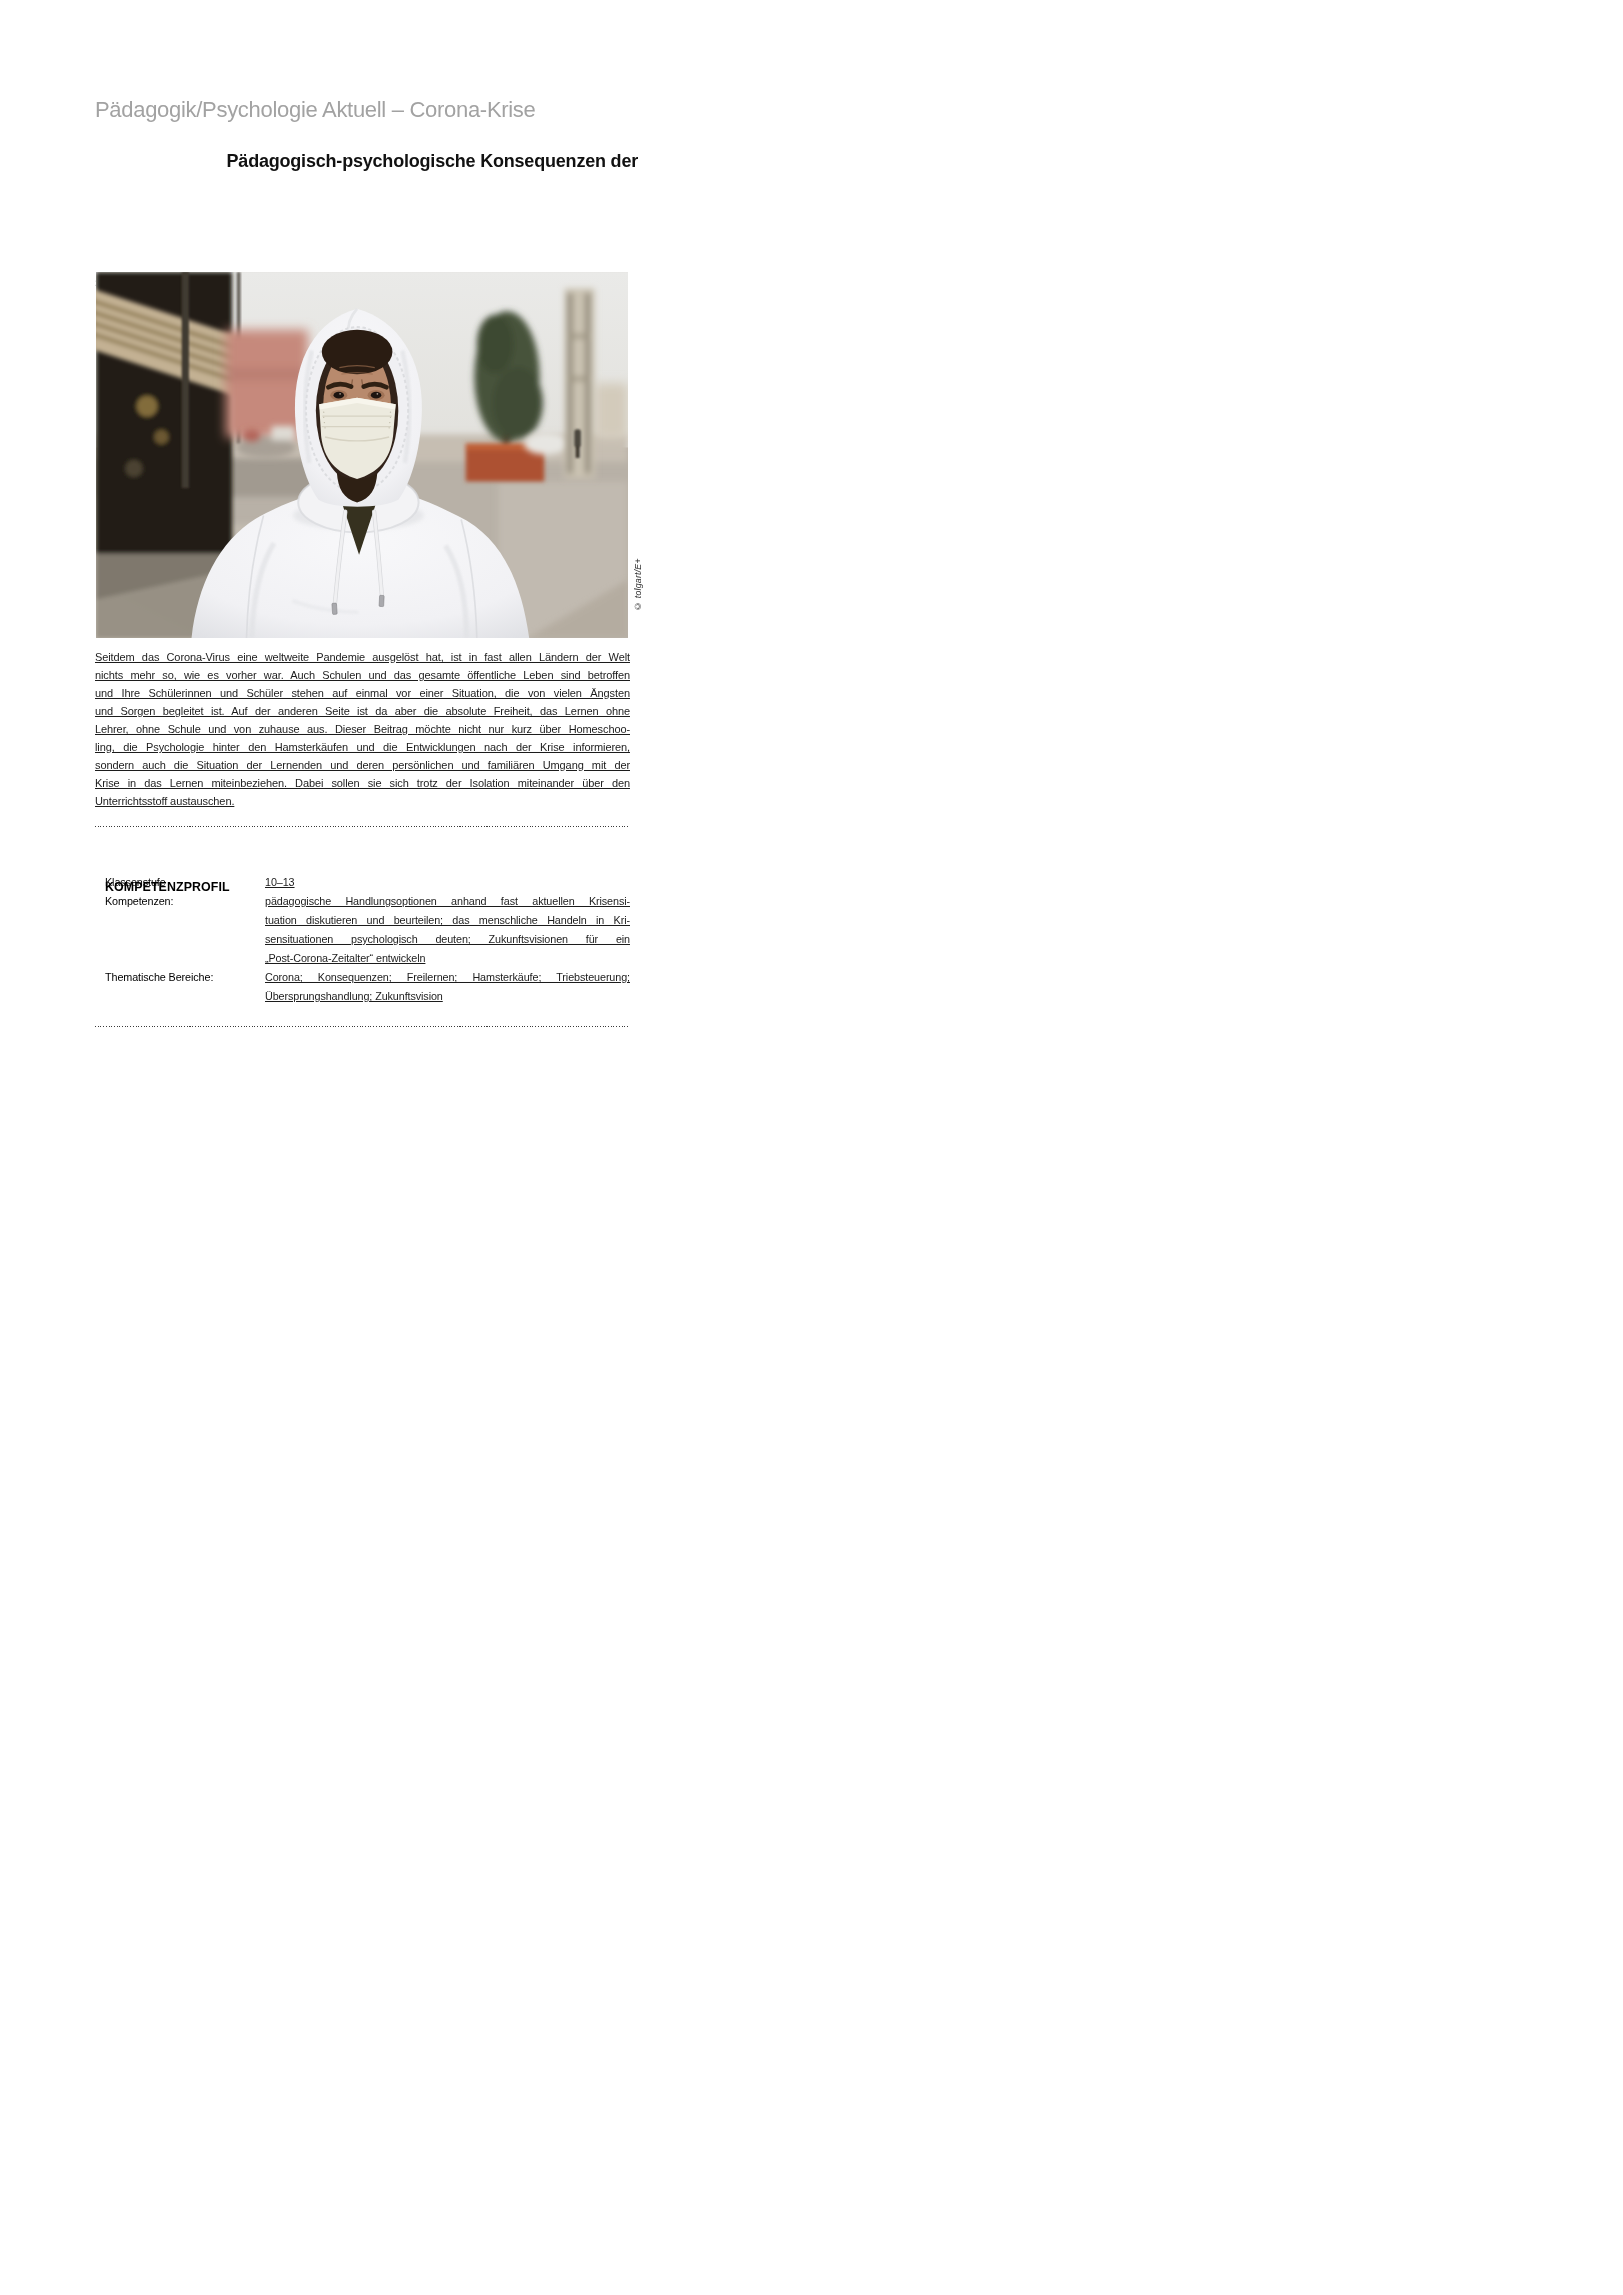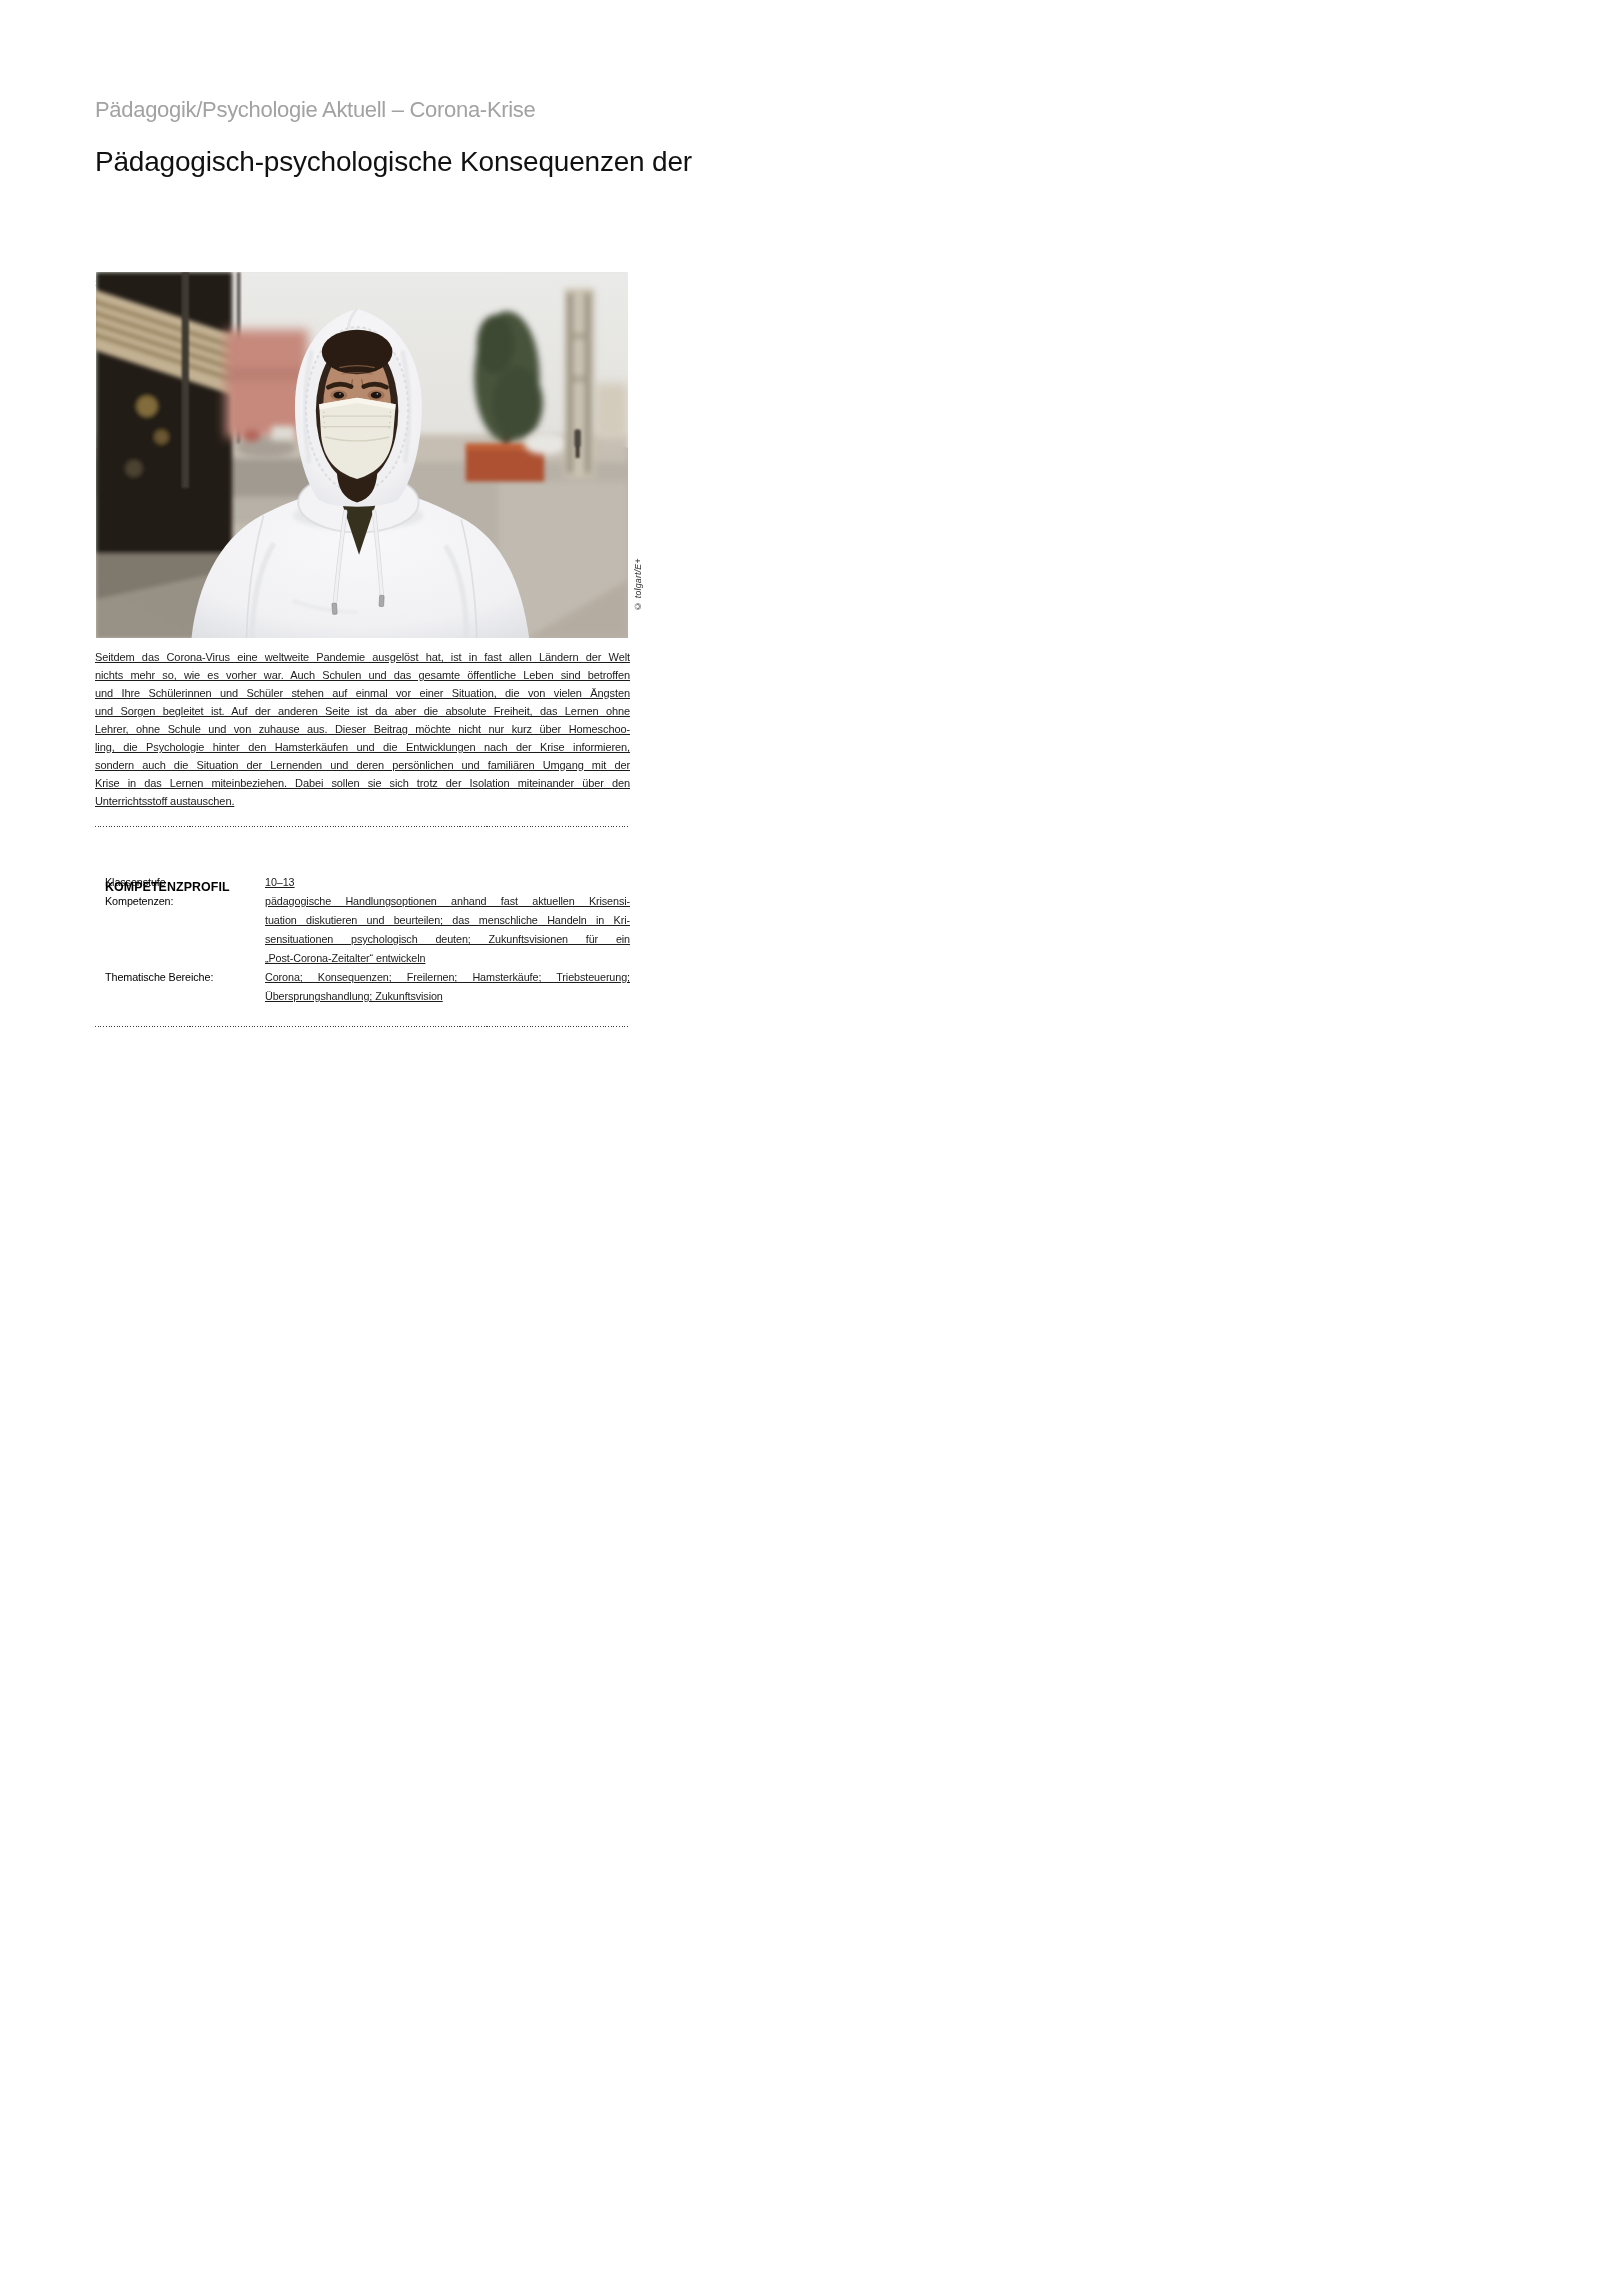--- a/index.html
+++ b/index.html
@@ -18,21 +18,21 @@
     background:#ffffff;
     overflow:hidden;
   }
   .kicker{
     position:absolute;left:95px;top:97px;width:543px;
     font-size:22px;font-weight:normal;letter-spacing:-0.3px;
     color:var(--c-kicker);white-space:nowrap;line-height:26px;
   }
   .title{
     position:absolute;left:95px;top:145px;width:543px;
-    font-size:28px;font-weight:normal;letter-spacing:-0.2px;
+    font-size:18px;font-weight:bold;letter-spacing:-0.2px;
     color:var(--c-title);line-height:33px;text-align:right;
   }
   .title .tline{white-space:nowrap;}
   .author{
     position:absolute;left:95px;top:276px;width:393px;
     font-size:11px;color:#222222;line-height:14.4px;
   }
   .photo{
     position:absolute;left:96px;top:272px;width:532px;height:366px;
     overflow:hidden;background:#d8d5d0;

